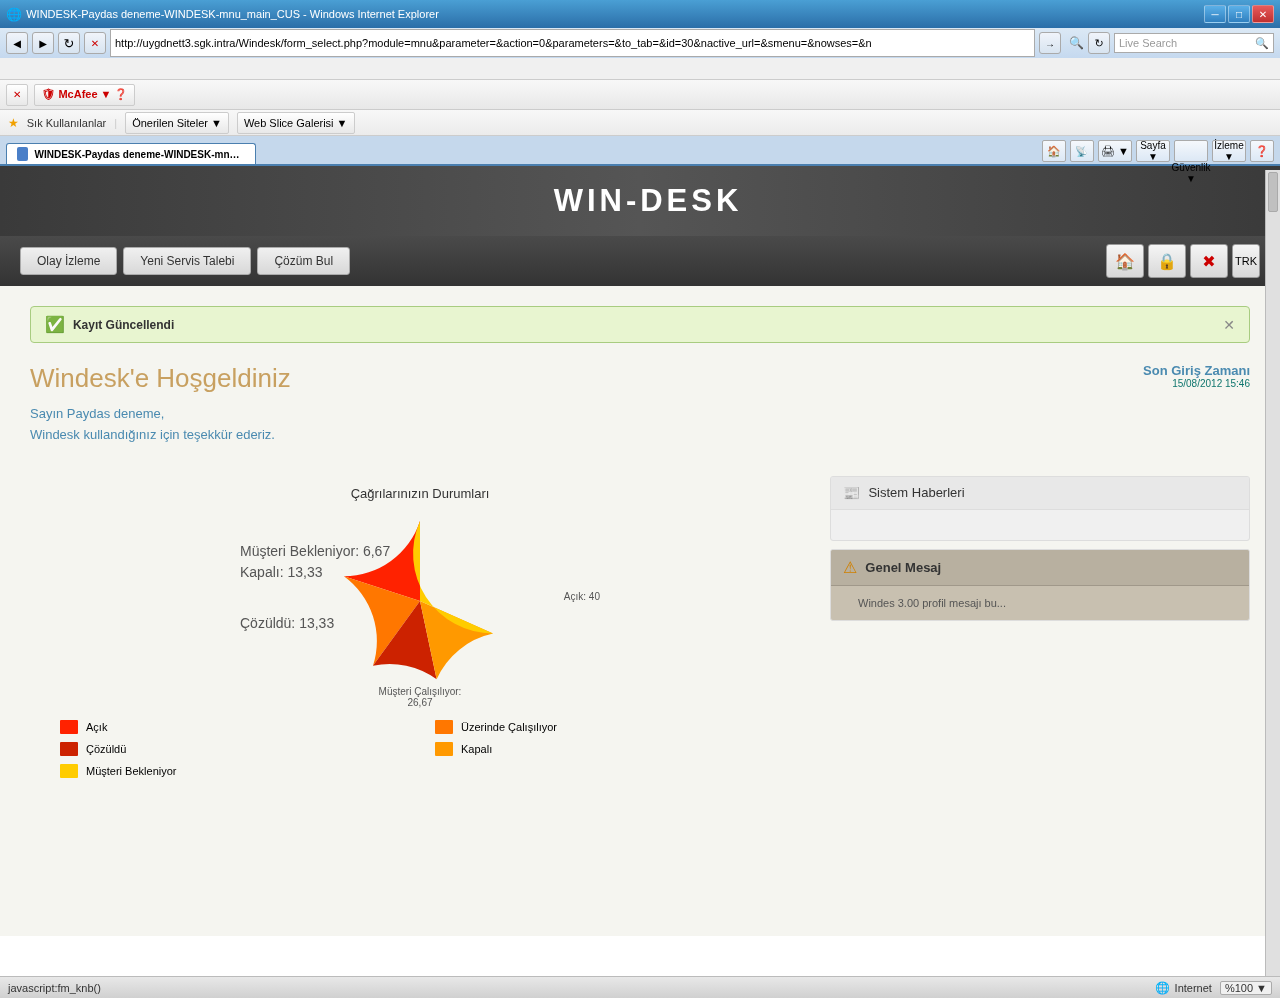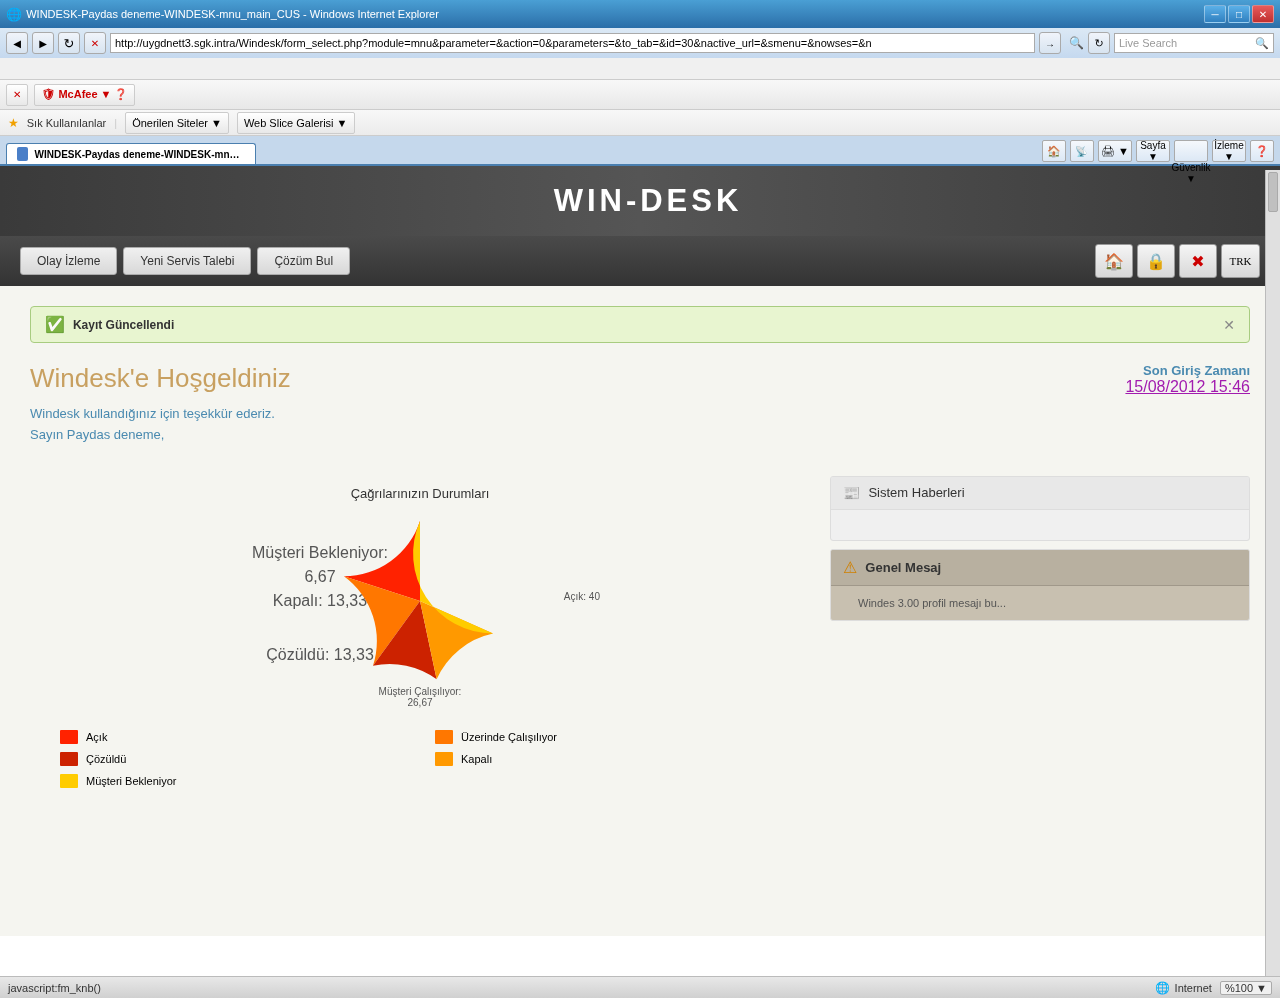--- a/index.html
+++ b/index.html
@@ -43,21 +43,21 @@
       width: 22px; height: 22px;
       border: 1px solid #aaa;
       background: linear-gradient(to bottom, #f0f4fa, #d8e4f0);
       cursor: pointer;
       border-radius: 3px;
       display: flex; align-items: center; justify-content: center;
       font-size: 10px;
     }
     .address-input {
       flex: 1;
-      height: 20px;
+      height: 28px;
       border: 1px solid #aaa;
       padding: 0 4px;
       font-size: 11px;
       background: #fff;
     }
     .live-search-box {
       display: flex; align-items: center;
       border: 1px solid #aaa;
       background: #fff;
       height: 20px;
@@ -225,33 +225,33 @@
     
     .welcome-section {
       display: flex; justify-content: space-between; align-items: flex-start;
       margin-bottom: 30px;
     }
     .welcome-left {}
     .welcome-title { color: #c8a060; font-size: 26px; font-weight: normal; margin-bottom: 10px; }
     .welcome-subtitle { color: #4a8ab0; font-size: 13px; line-height: 1.6; }
     .last-login { text-align: right; }
     .last-login-label { color: #4a8ab0; font-size: 13px; font-weight: bold; }
-    .last-login-time { color: #a21caf; font-size: 16px; text-decoration: underline; }
+    .last-login-time { color: #0f766e; font-size: 10px; }
 
     
     .two-col { display: flex; gap: 20px; }
     .left-col { flex: 1; }
     .right-col { width: 420px; }
 
     
     .chart-section { padding: 10px; }
     .chart-title { text-align: center; font-size: 13px; color: #333; margin-bottom: 20px; }
 
     
-    .legend { display: grid; grid-template-columns: 1fr 1fr; gap: 8px 30px; margin-top: 22px; padding: 0 20px; }
+    .legend { display: grid; grid-template-columns: 1fr 1fr; gap: 8px 30px; margin-top: 12px; padding: 0 20px; }
     .legend-item { display: flex; align-items: center; gap: 8px; font-size: 11px; }
     .legend-color { width: 18px; height: 14px; border-radius: 1px; }
 
     
     .info-box {
       background: #f0f0f0;
       border: 1px solid #ddd;
       border-radius: 3px;
       margin-bottom: 8px;
       overflow: hidden;
@@ -380,57 +380,57 @@
   <div class="app-navbar">
     <div class="nav-buttons">
       <button class="nav-btn-app">Olay İzleme</button>
       <button class="nav-btn-app">Yeni Servis Talebi</button>
       <button class="nav-btn-app">Çözüm Bul</button>
     </div>
     <div class="nav-right-icons">
       <button class="nav-icon-btn">🏠</button>
       <button class="nav-icon-btn">🔒</button>
       <button class="nav-icon-btn" style="color:#c00;">✖</button>
-      <button class="nav-icon-btn" style="font-size:11px; width:39px;font-family:Liberation Serif, serif;">TRK</button>
+      <button class="nav-icon-btn" style="font-size:11px; width:28px;">TRK</button>
     </div>
   </div>
 
   <div class="content-area">
 
     <div class="notification-bar">
       <div class="notification-text">
         <span class="notif-check">✅</span>
         <strong>Kayıt Güncellendi</strong>
       </div>
       <span class="notif-close">✕</span>
     </div>
 
     <div class="welcome-section">
       <div class="welcome-left">
         <div class="welcome-title">Windesk'e Hoşgeldiniz</div>
         <div class="welcome-subtitle">
+          <div>Sayın Paydas deneme,</div>
           <div>Windesk kullandığınız için teşekkür ederiz.</div>
-          <div>Sayın Paydas deneme,</div>
         </div>
       </div>
       <div class="last-login">
         <div class="last-login-label">Son Giriş Zamanı</div>
         <div class="last-login-time">15/08/2012 15:46</div>
       </div>
     </div>
 
     <div class="two-col">
 
       <div class="left-col">
         <div class="chart-section">
           <div class="chart-title">Çağrılarınızın Durumları</div>
 
           <div style="position:relative; width:360px; margin:0 auto;">
 
-            <div style="font-size:16px; color:#555; text-align:center; position:absolute; left:0; top:20px; width:160px; line-height:1.5;">
+            <div style="font-size:14px; color:#555; text-align:left; position:absolute; left:0; top:20px; width:160px; line-height:1.5;">
               <div>Müşteri Bekleniyor: 6,67</div>
               <div>Kapalı: 13,33</div>
               <div style="margin-top:30px;">Çözüldü: 13,33</div>
             </div>
 
             <div style="display:flex; justify-content:center;">
               <svg width="160" height="160" viewBox="-1 -1 2 2" style="transform:rotate(-90deg); margin:0 30px;">
 
                 <path d="M0,0 L1,0 A1,1,0,0,1,0.309,-0.951 Z" fill="#ff2200"></path>
 

